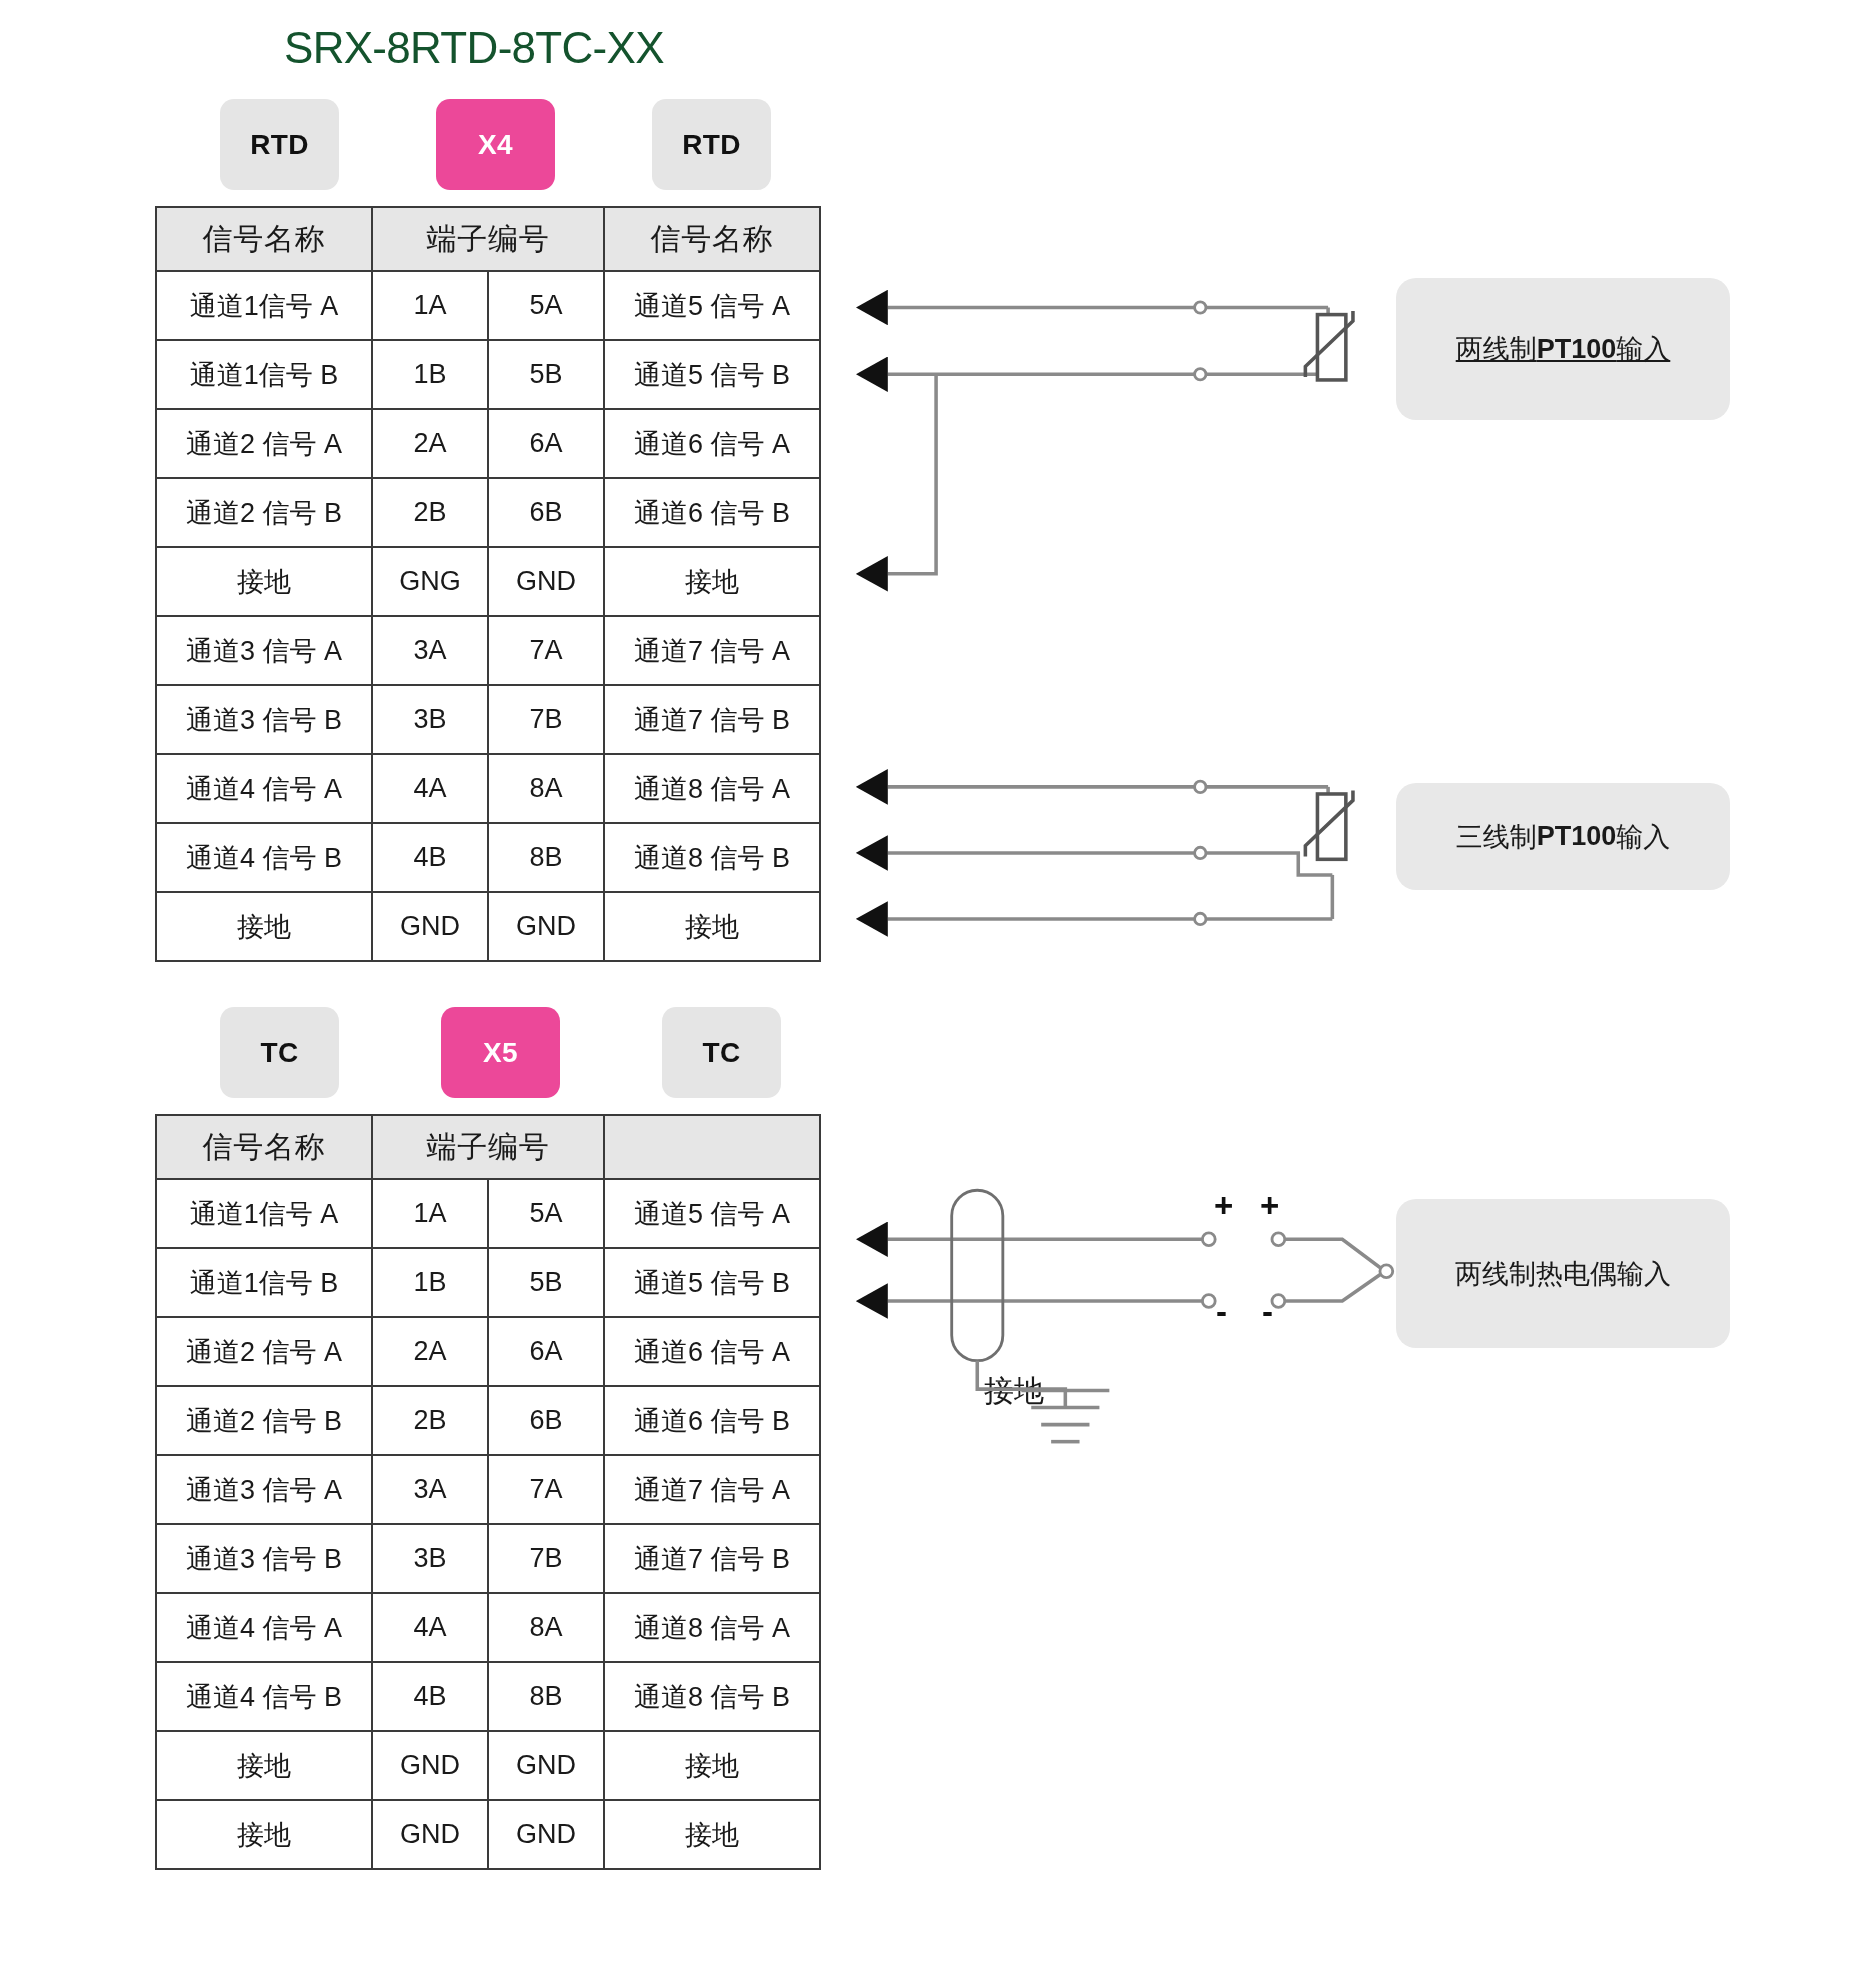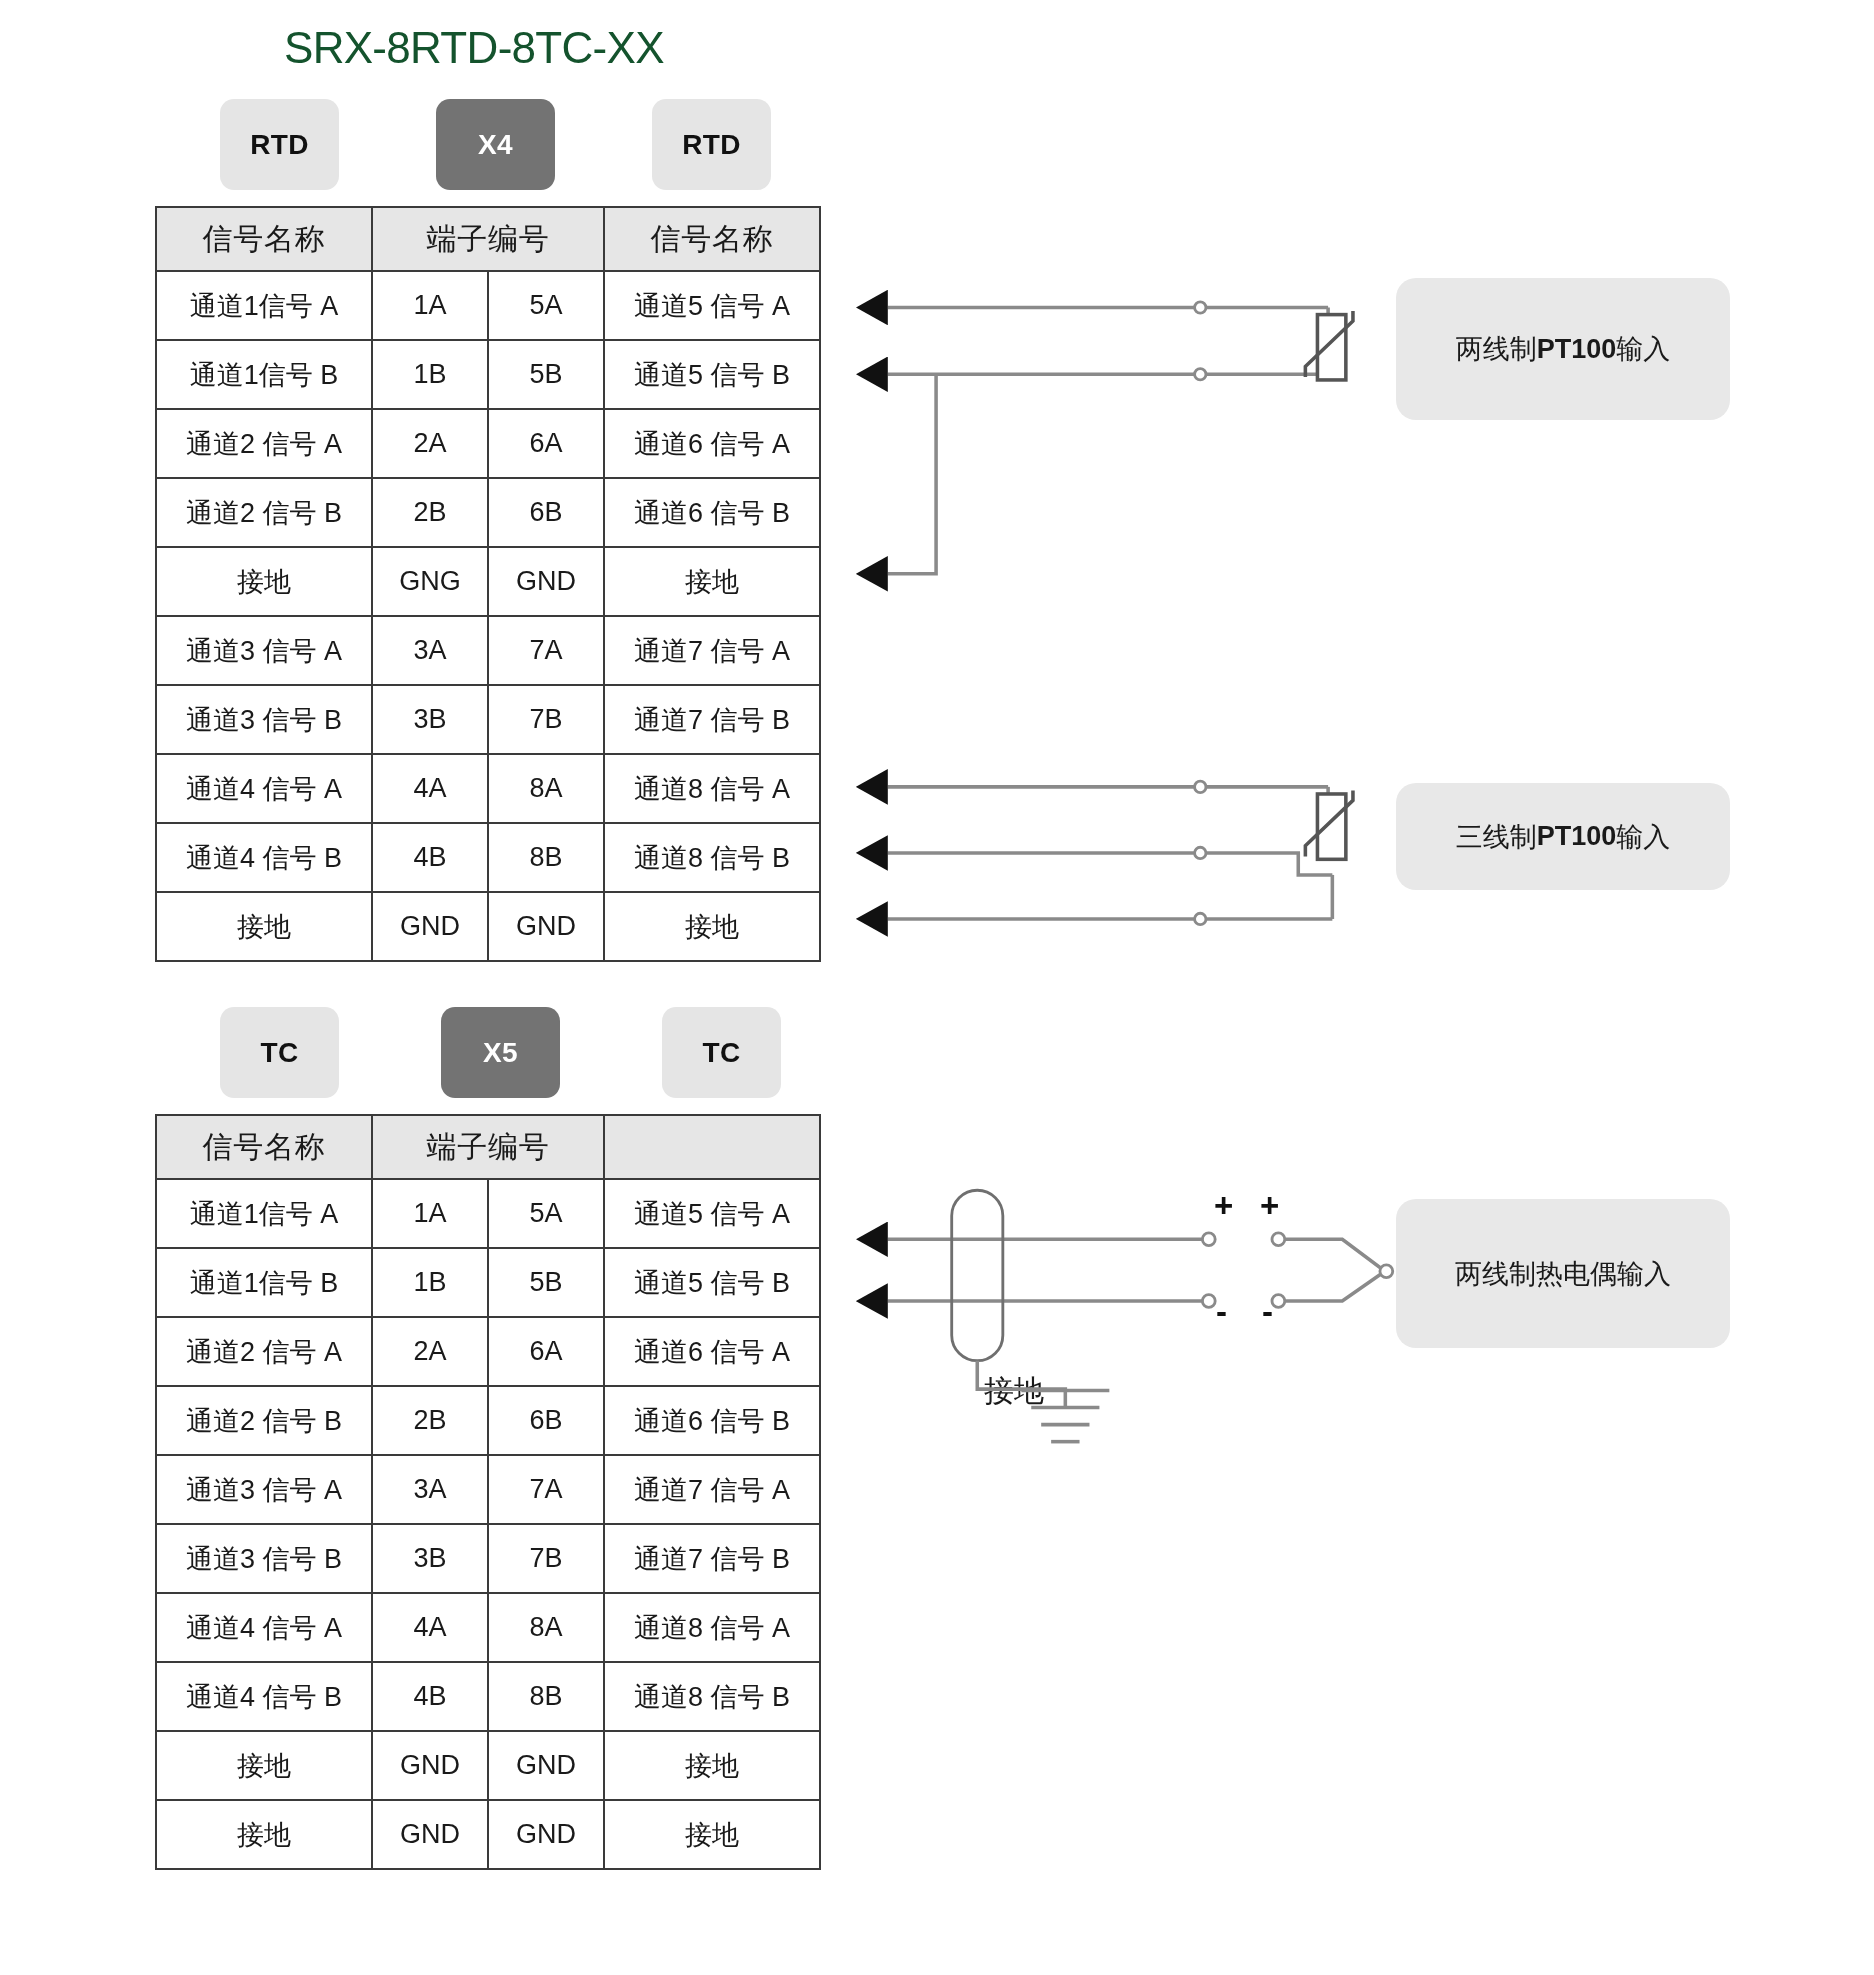--- a/index.html
+++ b/index.html
@@ -17,21 +17,21 @@
     white-space:nowrap;
   }
 
   
   .badge{
     width:119px;height:91px;border-radius:14px;
     display:flex;align-items:center;justify-content:center;
     font-size:28px;font-weight:bold;letter-spacing:0.4px;
   }
   .badge.grey{background:#e5e5e5;color:#111;}
-  .badge.red{background:#737373;color:#fff;}
+  .badge.red{background:#ec4899;color:#fff;}
 
   
   .wtable{
     border-collapse:collapse;
     table-layout:fixed;
     background:#fff;
   }
   .wtable td,.wtable th{
     border:2.1px solid #3a3a3a;
     text-align:center;
@@ -150,21 +150,21 @@
         <tr>
           <td class="c-sig">接地</td>
           <td class="c-term">GND</td>
           <td class="c-term">GND</td>
           <td class="c-sig">接地</td>
         </tr>
       </tbody>
   </table>
 </div>
 
-<div class="abs infobox" style="left:1396px;top:278px;width:334px;height:142px;">
+<div class="abs infobox" style="left:1396px;top:278px;width:334px;height:142px;text-decoration:underline;">
   <span>两线制 </span>
     <b>PT100</b>
     <span> 输入</span>
 </div>
 
 <div class="abs infobox" style="left:1396px;top:783px;width:334px;height:107px;">
   <span>三线制 </span>
     <b>PT100</b>
     <span> 输入</span>
 </div>

